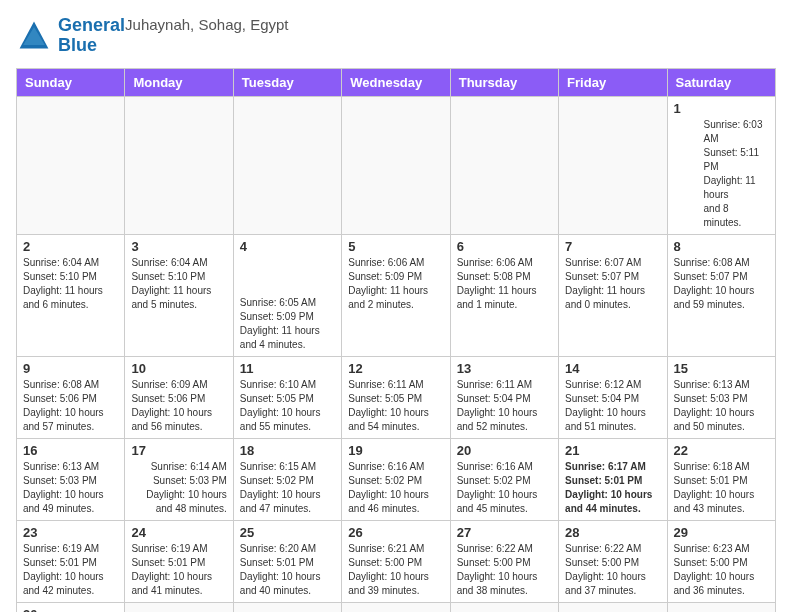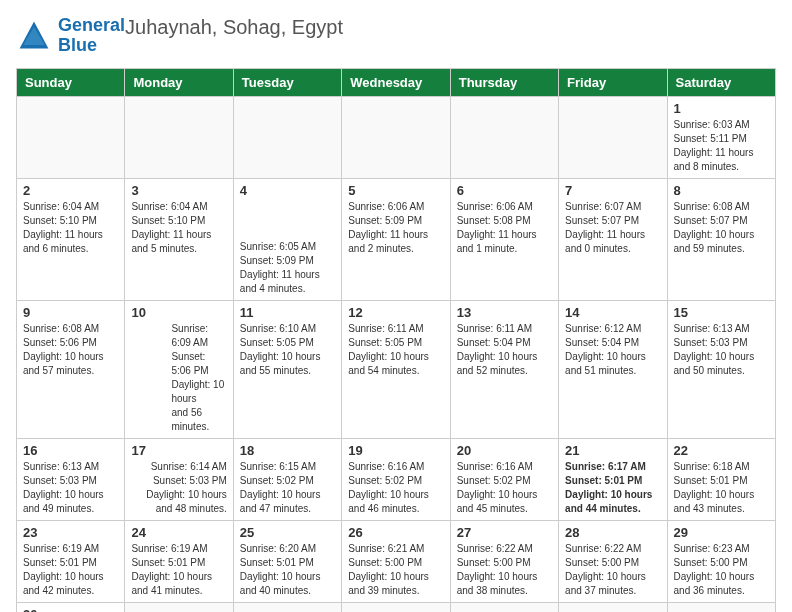--- a/index.html
+++ b/index.html
@@ -44,30 +44,30 @@
     .title-block {
       text-align: right;
     }
     .month-title {
       font-size: 32px;
       font-weight: bold;
       color: #222;
       line-height: 1.1;
     }
     .subtitle {
-      font-size: 20px;
+      font-size: 15px;
       color: #555;
     }
     .calendar-grid {
       width: 100%;
       border-collapse: collapse;
       table-layout: fixed;
     }
     .calendar-grid th {
-      background: #15803d;
+      background: #8b5cf6;
       color: #fff;
       text-align: left;
       padding: 6px 8px;
       font-size: 13px;
       font-weight: bold;
       border: 1px solid #ccc;
     }
     .calendar-grid td {
       border: 1px solid #ccc;
       vertical-align: top;
@@ -127,21 +127,21 @@
     <tbody id="calendar-body">
     <tr>
           <td class="empty"></td>
           <td class="empty"></td>
           <td class="empty"></td>
           <td class="empty"></td>
           <td class="empty"></td>
           <td class="empty"></td>
           <td>
             <span class="day-number">1</span>
-            <div class="day-info" style="white-space: pre-line;">Sunrise: 6:03 AM
+            <div class="day-info" style="white-space: pre-line; margin-left: 30px;">Sunrise: 6:03 AM
 Sunset: 5:11 PM
 Daylight: 11 hours
 and 8 minutes.</div>
           </td>
         </tr>
         <tr>
           <td>
             <span class="day-number">2</span>
             <div class="day-info" style="white-space: pre-line;">Sunrise: 6:04 AM
 Sunset: 5:10 PM
@@ -194,21 +194,21 @@
         <tr>
           <td>
             <span class="day-number">9</span>
             <div class="day-info" style="white-space: pre-line;">Sunrise: 6:08 AM
 Sunset: 5:06 PM
 Daylight: 10 hours
 and 57 minutes.</div>
           </td>
           <td>
             <span class="day-number">10</span>
-            <div class="day-info" style="white-space: pre-line; margin-left: 40px;">Sunrise: 6:09 AM
+            <div class="day-info" style="white-space: pre-line;">Sunrise: 6:09 AM
 Sunset: 5:06 PM
 Daylight: 10 hours
 and 56 minutes.</div>
           </td>
           <td>
             <span class="day-number">11</span>
             <div class="day-info" style="white-space: pre-line;">Sunrise: 6:10 AM
 Sunset: 5:05 PM
 Daylight: 10 hours
 and 55 minutes.</div>

